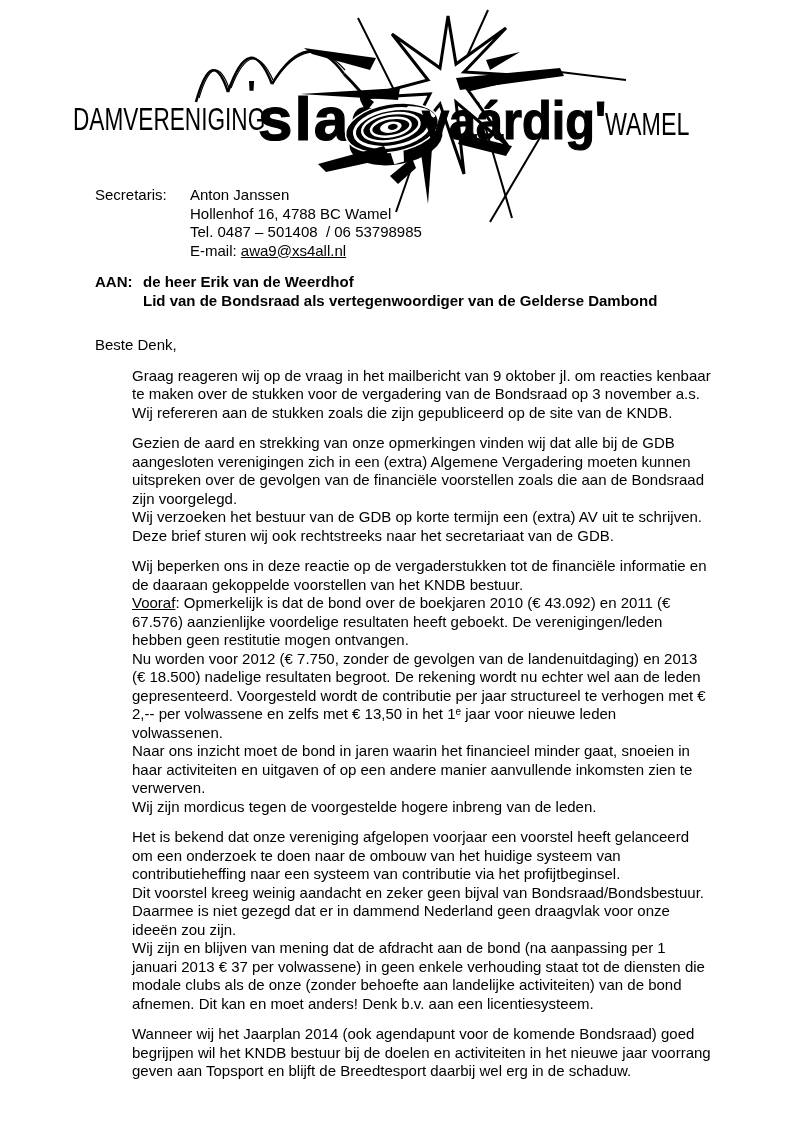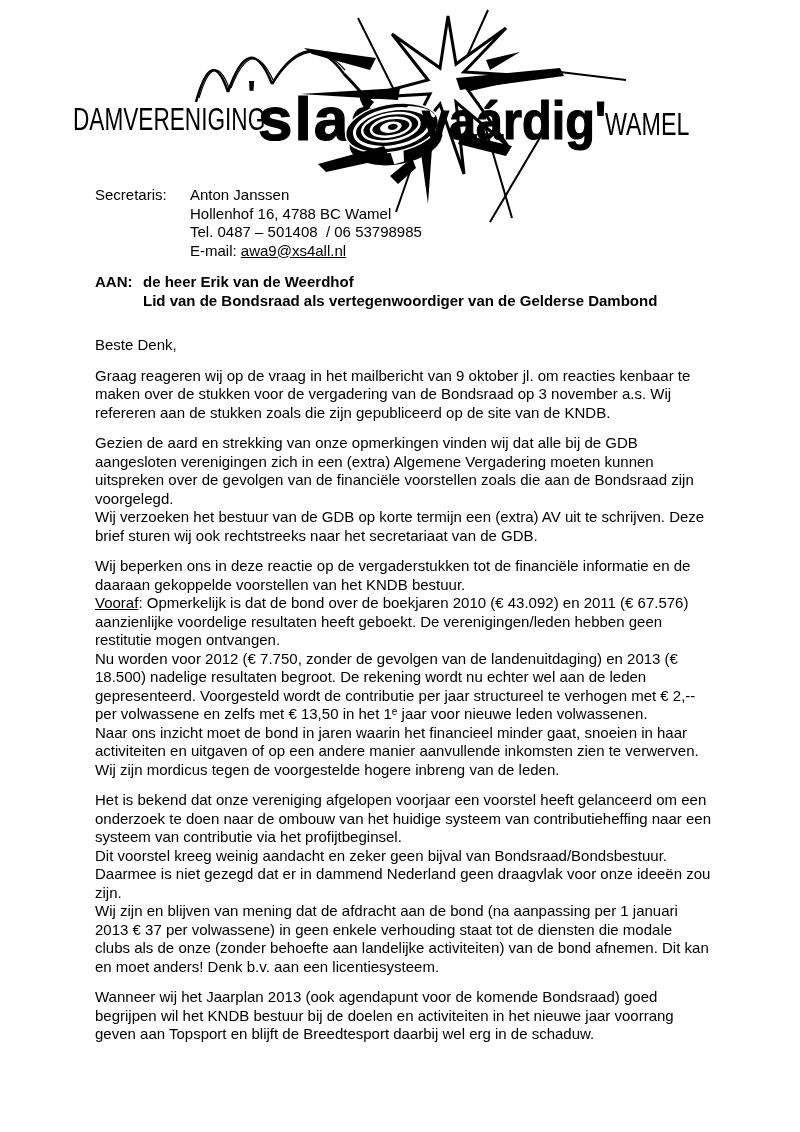--- a/index.html
+++ b/index.html
@@ -11,21 +11,21 @@
   .logo-text{font-family:"Liberation Sans",sans-serif;fill:#000;}
   .content{
     position:absolute;left:95px;top:186px;width:616px;
     font-size:15px;line-height:18.5px;
   }
   .sender-row{display:flex;}
   .sender-label{width:95px;flex:none;}
   .recipient{display:flex;margin-top:13px;font-weight:bold;}
   .recipient-label{width:48px;flex:none;}
   .salutation{margin-top:26px;}
-  .block{margin-top:12px;}
+  .block{margin-top:12px;margin-left:37px;}
   .u{text-decoration:underline;}
   sup{font-size:10px;line-height:0;vertical-align:4px;}
   .pre{white-space:pre-wrap;}
 </style>
 </head>
 <body>
 
 <svg class="logo-svg" width="648" height="224" viewBox="0 0 648 224">
 
   <g>
@@ -117,16 +117,16 @@
         <div><span>Naar ons inzicht moet de bond in jaren waarin het financieel minder gaat, snoeien in haar activiteiten en uitgaven of op een andere manier aanvullende inkomsten zien te verwerven.</span></div>
         <div><span>Wij zijn mordicus tegen de voorgestelde hogere inbreng van de leden.</span></div>
       </div>
       <div class="block">
         <div><span>Het is bekend dat onze vereniging afgelopen voorjaar een voorstel heeft gelanceerd om een onderzoek te doen naar de ombouw van het huidige systeem van contributieheffing naar een systeem van contributie via het profijtbeginsel.</span></div>
         <div><span>Dit voorstel kreeg weinig aandacht en zeker geen bijval van Bondsraad/Bondsbestuur.</span></div>
         <div><span>Daarmee is niet gezegd dat er in dammend Nederland geen draagvlak voor onze ideeën zou zijn.</span></div>
         <div><span>Wij zijn en blijven van mening dat de afdracht aan de bond (na aanpassing per 1 januari 2013 € 37 per volwassene) in geen enkele verhouding staat tot de diensten die modale clubs als de onze (zonder behoefte aan landelijke activiteiten) van de bond afnemen. Dit kan en moet anders! Denk b.v. aan een licentiesysteem.</span></div>
       </div>
       <div class="block">
-        <div><span>Wanneer wij het Jaarplan 2013 (ook agendapunt voor de komende Bondsraad) goed begrijpen wil het KNDB bestuur bij de doelen en activiteiten in het nieuwe jaar voorrang geven aan Topsport en blijft de Breedtesport daarbij wel erg in de schaduw.</span></div>
+        <div><span>Wanneer wij het Jaarplan 2014 (ook agendapunt voor de komende Bondsraad) goed begrijpen wil het KNDB bestuur bij de doelen en activiteiten in het nieuwe jaar voorrang geven aan Topsport en blijft de Breedtesport daarbij wel erg in de schaduw.</span></div>
       </div>
     </div>
 </div>
 
 </body></html>

